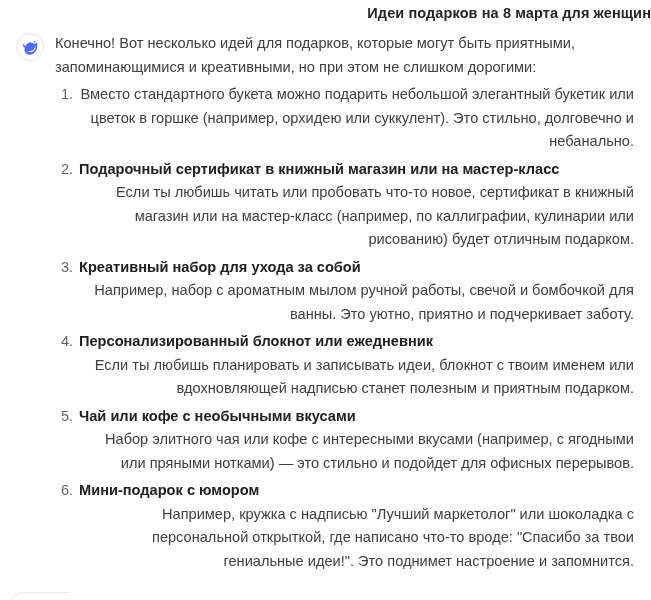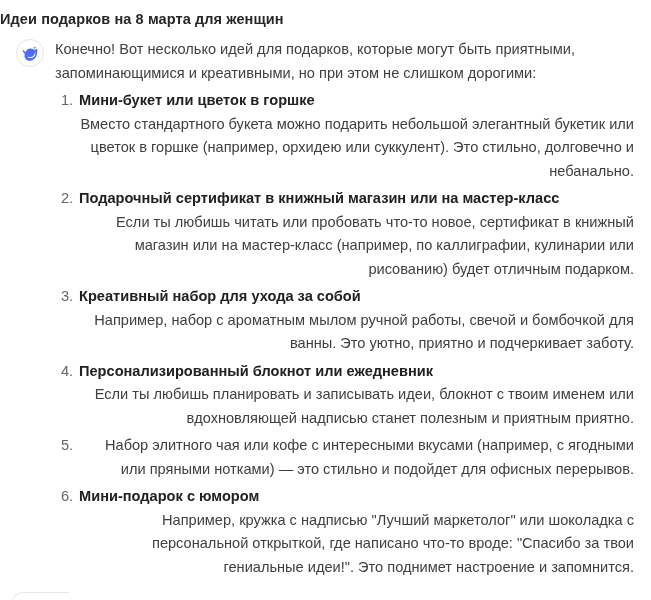--- a/index.html
+++ b/index.html
@@ -9,22 +9,22 @@
   }
   .app {
     position: relative;
     width: 651px;
     height: 600px;
     overflow: hidden;
     background: #ffffff;
     font-family: "Liberation Sans", sans-serif;
   }
   .chat-title {
-    text-align: left;
-    padding-top: 11px;
+    text-align: right;
+    padding-top: 5px;
     font-size: 14.5px;
     font-weight: 700;
     color: #262626;
     letter-spacing: 0.1px;
   }
   .message {
     display: flex;
     align-items: flex-start;
     padding: 0 16px;
     margin-top: 11px;
@@ -102,21 +102,20 @@
     </div>
 
     <div class="content">
       <p class="intro">Конечно! Вот несколько идей для подарков, которые могут быть приятными, запоминающимися и креативными, но при этом не слишком дорогими:</p>
 
       <ol class="gift-list">
 
         <li>
           <span class="num">1.</span>
           <div class="item-content">
-            <div class="item-title">Мини-букет или цветок в горшке</div>
             <div class="item-body">Вместо стандартного букета можно подарить небольшой элегантный букетик или цветок в горшке (например, орхидею или суккулент). Это стильно, долговечно и небанально.</div>
           </div>
         </li>
 
         <li>
           <span class="num">2.</span>
           <div class="item-content">
             <div class="item-title">Подарочный сертификат в книжный магазин или на мастер-класс</div>
             <div class="item-body">Если ты любишь читать или пробовать что-то новое, сертификат в книжный магазин или на мастер-класс (например, по каллиграфии, кулинарии или рисованию) будет отличным подарком.</div>
           </div>
@@ -127,27 +126,28 @@
           <div class="item-content">
             <div class="item-title">Креативный набор для ухода за собой</div>
             <div class="item-body">Например, набор с ароматным мылом ручной работы, свечой и бомбочкой для ванны. Это уютно, приятно и подчеркивает заботу.</div>
           </div>
         </li>
 
         <li>
           <span class="num">4.</span>
           <div class="item-content">
             <div class="item-title">Персонализированный блокнот или ежедневник</div>
-            <div class="item-body">Если ты любишь планировать и записывать идеи, блокнот с твоим именем или вдохновляющей надписью станет полезным и приятным приятно.</div>
+            <div class="item-body">Если ты любишь планировать и записывать идеи, блокнот с твоим именем или вдохновляющей надписью станет полезным и приятным подарком.</div>
           </div>
         </li>
 
         <li>
           <span class="num">5.</span>
           <div class="item-content">
+            <div class="item-title">Чай или кофе с необычными вкусами</div>
             <div class="item-body">Набор элитного чая или кофе с интересными вкусами (например, с ягодными или пряными нотками) — это стильно и подойдет для офисных перерывов.</div>
           </div>
         </li>
 
         <li>
           <span class="num">6.</span>
           <div class="item-content">
             <div class="item-title">Мини-подарок с юмором</div>
             <div class="item-body">Например, кружка с надписью "Лучший маркетолог" или шоколадка с персональной открыткой, где написано что-то вроде: "Спасибо за твои гениальные идеи!". Это поднимет настроение и запомнится.</div>
           </div>

